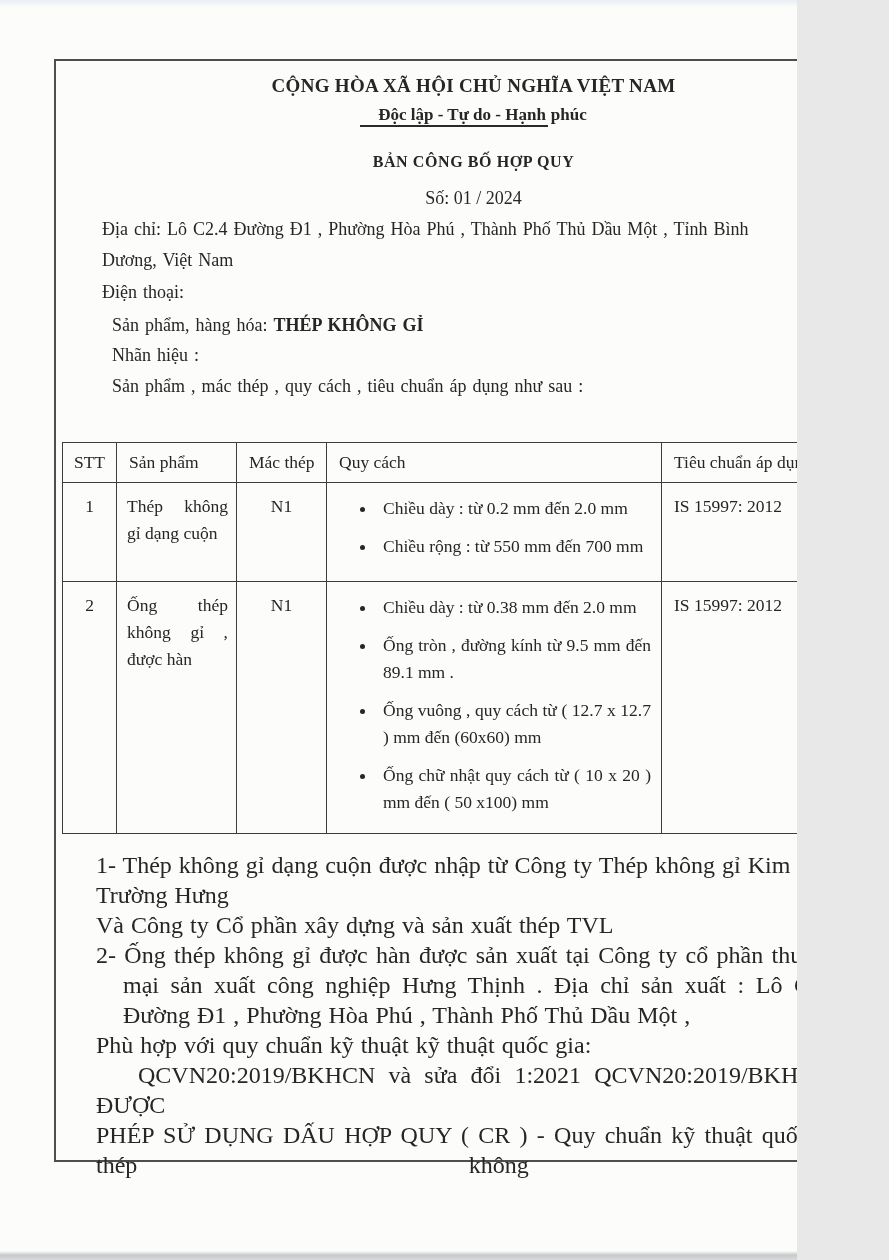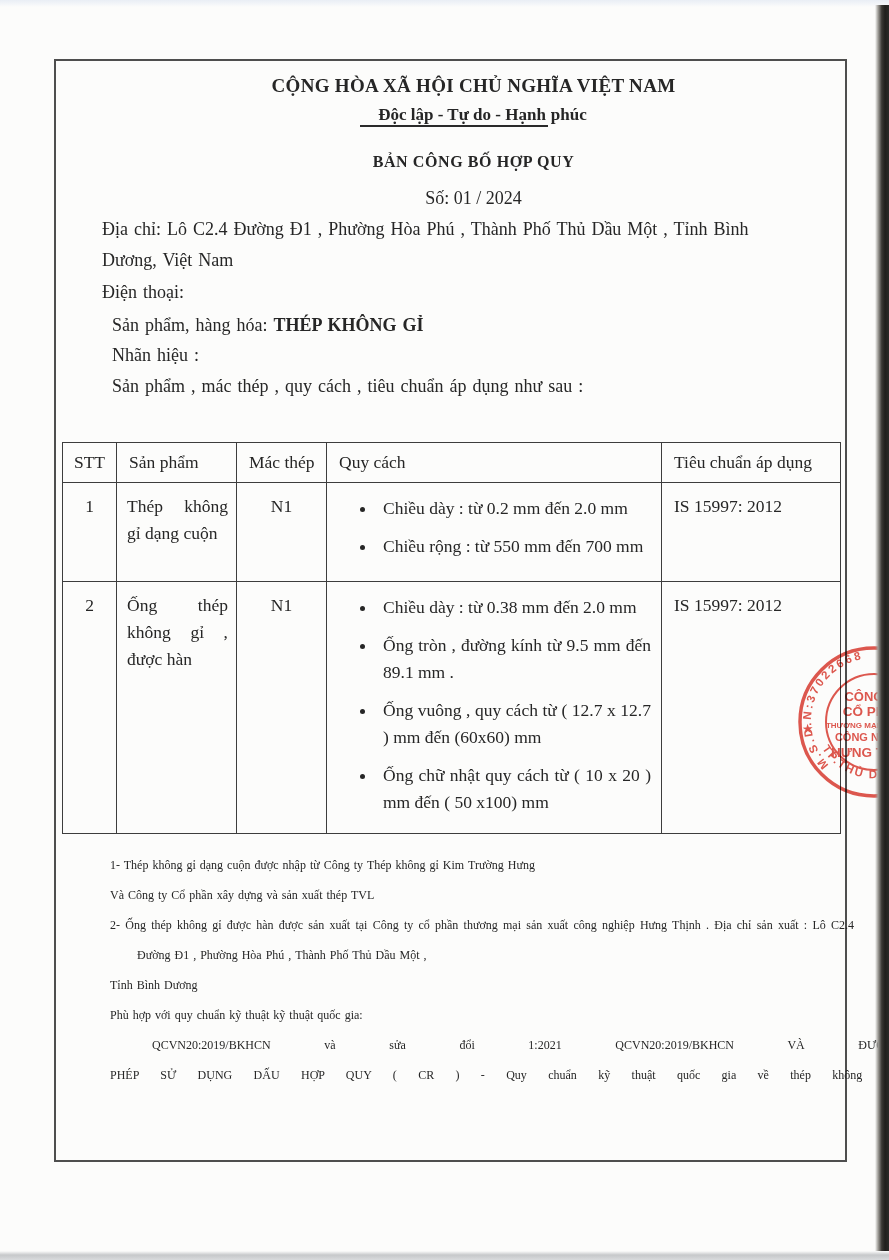--- a/index.html
+++ b/index.html
@@ -1,17 +1,17 @@
 <!DOCTYPE html>
 <html><head>
 <meta charset="utf-8">
 <style>
   html,body{margin:0;padding:0;background:#e8e8e8;}
   .page{
-    position:relative;width:889px;height:1260px;overflow:hidden;
+    position:relative;width:797px;height:1260px;overflow:hidden;
     background:#fcfcfb;color:#262626;
     font-family:"Liberation Serif","DejaVu Serif",serif;
   }
   
   .edge-top{position:absolute;left:0;top:0;width:889px;height:7px;
     background:linear-gradient(180deg,#e9eef5 0%,#f4f6f9 60%,#fcfcfb 100%);z-index:6;}
   .edge-right{position:absolute;left:875px;top:5px;width:14px;height:1255px;
     background:linear-gradient(90deg,rgba(252,252,251,0) 0%,#a09e99 22%,#3a3834 48%,#201f1c 72%,#2b2a27 100%);z-index:6;}
   .edge-bottom{position:absolute;left:0;top:1251px;width:889px;height:9px;
     background:linear-gradient(180deg,#fcfcfb 0%,#c6c8ca 45%,#d9dbdd 100%);z-index:6;}
@@ -42,21 +42,21 @@
     padding:10px 10px 6px 12px;font-weight:normal;text-align:left;overflow:hidden;}
   .spec-table thead th{height:26px;vertical-align:middle;padding:6px 10px 6px 12px;}
   .spec-table .c{text-align:center;padding-left:4px;padding-right:4px;}
   .spec-table .jt{text-align:justify;padding:10px 8px 6px 10px;}
   .spec-table tr.r1{height:99px;}
   .spec-table tr.r2{height:238px;}
   .spec-table ul{margin:2px 0 0;padding-left:38px;}
   .spec-table li{margin:0 0 11px;text-align:justify;padding-left:6px;}
 
   
-  .notes{position:absolute;left:110px;top:850px;width:744px;font-size:12px;line-height:30px;word-spacing:1px;z-index:2;}
+  .notes{position:absolute;left:96px;top:850px;width:744px;font-size:24px;line-height:30px;word-spacing:1px;z-index:2;}
   .notes p{margin:0;}
   .note1 span{display:block;}
   .note2{padding-left:27px;text-indent:-27px;text-align:justify;margin-top:3px;}
   .note3{margin-left:-4px;}
   .note5{margin-left:-40px;width:783px;}
   .n5l1{display:block;text-align:justify;text-align-last:justify;text-indent:42px;}
   .n5l2{display:block;text-align:justify;text-align-last:justify;}
 
   
   .stamp{position:absolute;left:789px;top:637px;width:170px;height:170px;z-index:3;
@@ -132,21 +132,20 @@
       </tr>
     </tbody>
   </table>
 
   <div class="notes">
     <p class="note1">
       <span>1- Thép không gỉ dạng cuộn được nhập từ Công ty Thép không gỉ Kim Trường Hưng</span>
       <span>Và Công ty Cổ phần xây dựng và sản xuất thép TVL</span>
     </p>
     <p class="note2">2- Ống thép không gỉ được hàn được sản xuất tại Công ty cổ phần thương mại sản xuất công nghiệp Hưng Thịnh . Địa chỉ sản xuất : Lô C2.4 Đường Đ1 , Phường Hòa Phú , Thành Phố Thủ Dầu Một ,</p>
-    <p class="note3">Tỉnh Bình Dương</p>
     <p class="note4">Phù hợp với quy chuẩn kỹ thuật kỹ thuật quốc gia:</p>
     <p class="note5">
       <span class="n5l1">QCVN20:2019/BKHCN và sửa đổi 1:2021 QCVN20:2019/BKHCN VÀ ĐƯỢC</span>
       <span class="n5l2">PHÉP SỬ DỤNG DẤU HỢP QUY ( CR ) -  Quy chuẩn kỹ thuật quốc gia về thép không gỉ</span>
     </p>
   </div>
 
   <svg class="stamp" viewBox="0 0 170 170" xmlns="http://www.w3.org/2000/svg">
     <defs>
       <path id="arcTop" d="M 40,128 A 61,61 0 0 1 130,40"></path>

